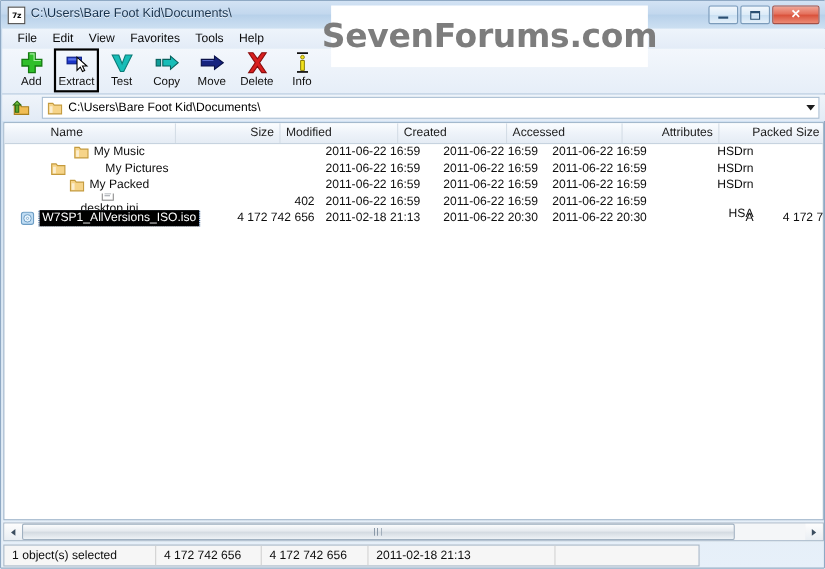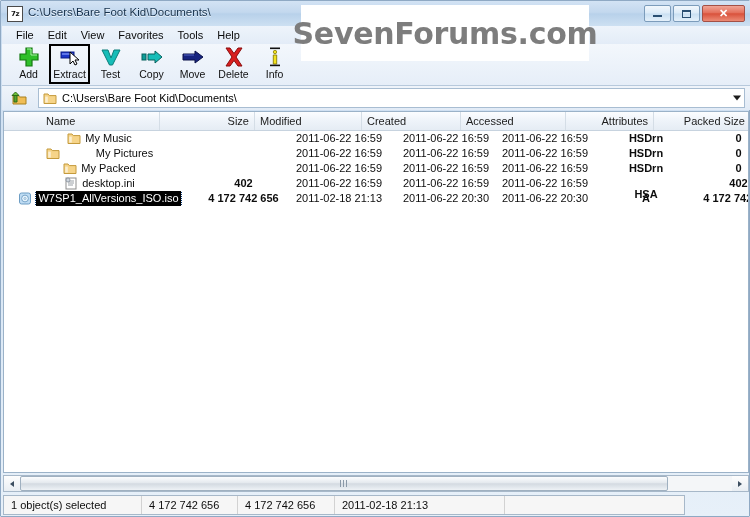--- a/index.html
+++ b/index.html
@@ -244,21 +244,21 @@
   }
   .cell {
     height: 15px;
     line-height: 15px;
     box-sizing: border-box;
     padding: 0 5px;
     overflow: hidden;
     white-space: nowrap;
     flex: none;
   }
-  .cell.right { text-align: center; font-weight: bold; }
+  .cell.right { text-align: right; }
   .cell.name {
     display: flex;
     align-items: center;
     padding-left: 4px;
     justify-content: center;
   }
   .row-icon {
     width: 14px; height: 13px;
     margin-right: 4px;
     position: relative;
@@ -323,21 +323,21 @@
     background-image: linear-gradient(to right,
       #8a99a8 0, #8a99a8 1px, transparent 1px, transparent 3px,
       #8a99a8 3px, #8a99a8 4px, transparent 4px, transparent 6px,
       #8a99a8 6px, #8a99a8 7px);
   }
 
   
   #statusbar {
     position: absolute;
     left: 2px; top: 494px;
-    width: 682px; height: 20px;
+    width: 633px; height: 20px;
     background: #f6f6f6;
     border: 1px solid #a7b8c9;
     box-sizing: border-box;
     display: flex;
     align-items: center;
   }
   .sfield {
     height: 18px;
     line-height: 18px;
     font-size: 11px;
@@ -561,21 +561,21 @@
             <span class="name-text">My Packed</span>
           </div>
           <div class="cell right" style="width: 95px;"></div>
           <div class="cell" style="width: 107px;">2011-06-22 16:59</div>
           <div class="cell" style="width: 99px;">2011-06-22 16:59</div>
           <div class="cell" style="width: 105px;">2011-06-22 16:59</div>
           <div class="cell right" style="width: 88px;">HSDrn</div>
           <div class="cell right" style="width: 97px;">0</div>
         </div>
         <div class="frow">
-          <div class="cell name" style="width: 192px;">
+          <div class="cell name" style="width: 192px; flex-direction: column;">
             <span class="row-icon"><span style="display: inline-flex;">
                 <svg width="14" height="13" viewBox="0 0 14 13">
                   <rect x="2" y="1" width="10" height="11" fill="#ffffff" stroke="#8d8d8d" stroke-width="1"></rect>
                   <path d="M4 4 H10 M4 6 H10 M4 8 H9" stroke="#9aa0a6" stroke-width="1"></path>
                   <circle cx="4" cy="3" r="2" fill="#cfd6de" stroke="#7a8490" stroke-width="0.7"></circle>
                 </svg>
               </span></span>
             <span class="name-text">desktop.ini</span>
           </div>
           <div class="cell right" style="width: 95px;">402</div>

